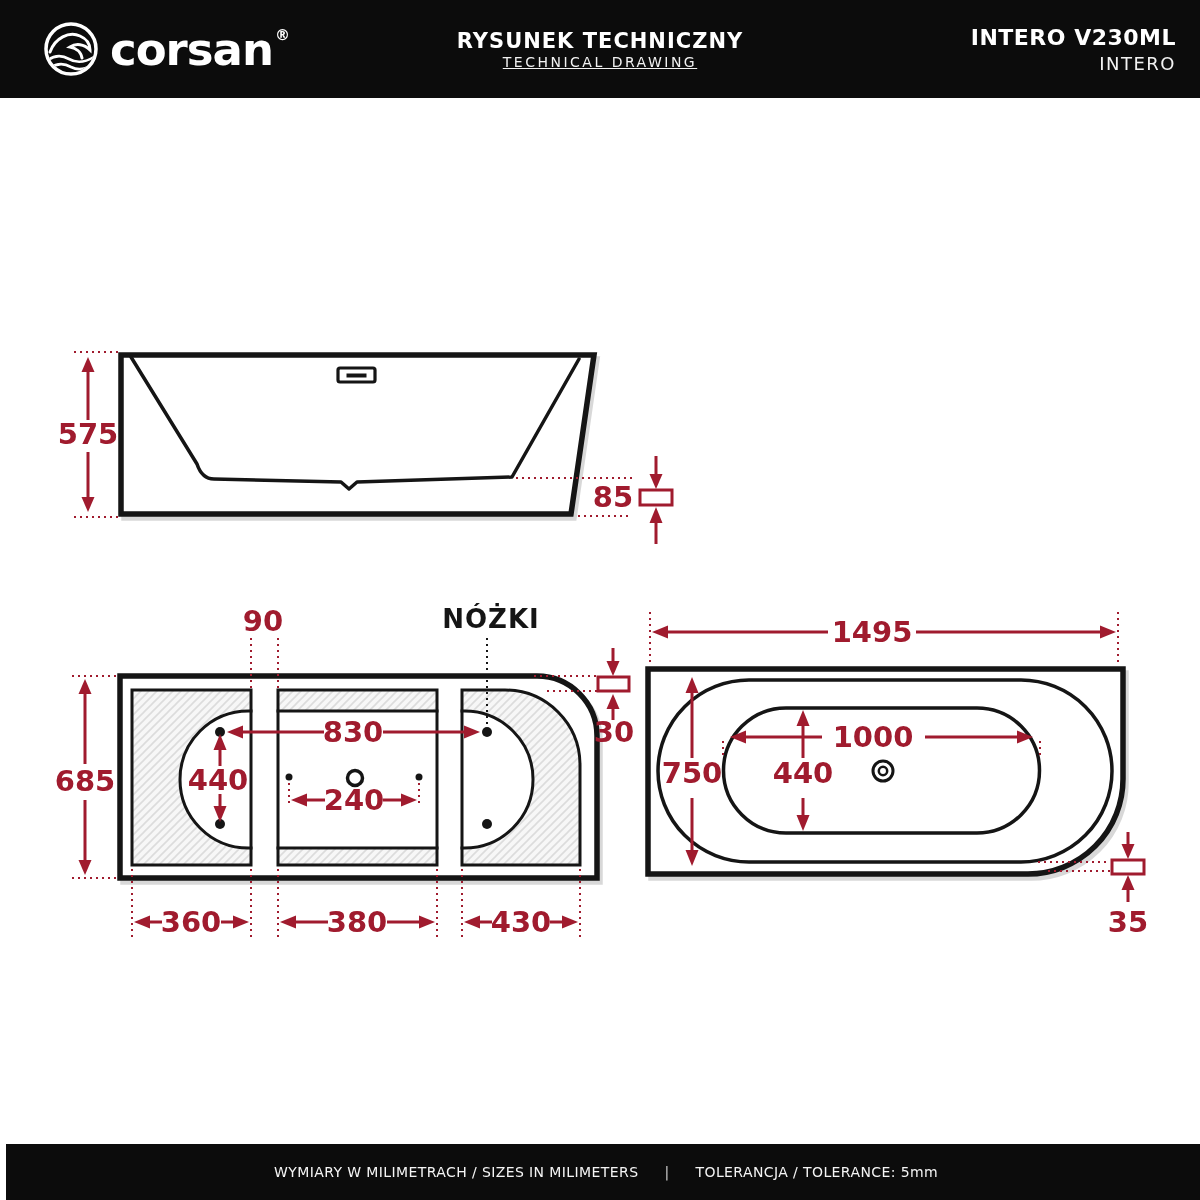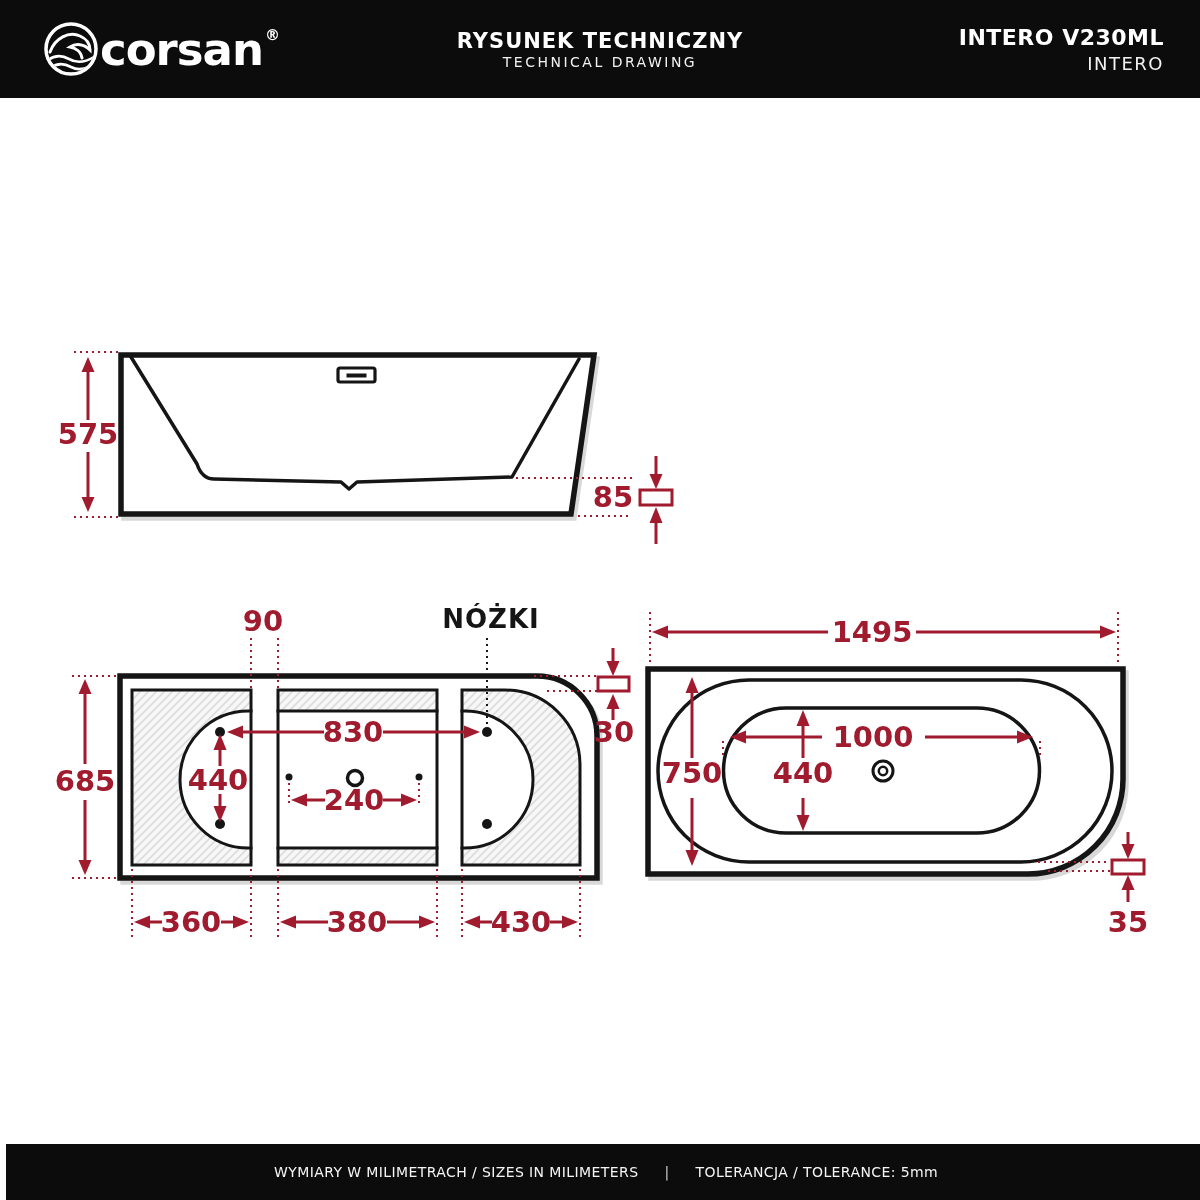--- a/index.html
+++ b/index.html
@@ -2,27 +2,27 @@
 <html><head>
 <meta charset="utf-8">
 <style>
   html,body{margin:0;padding:0;background:#ffffff;}
   .page{position:relative;width:1200px;height:1200px;background:#ffffff;overflow:hidden;
         font-family:"DejaVu Sans","Liberation Sans",sans-serif;}
   
   .header{position:absolute;top:0;left:0;width:1200px;height:98px;background:#0c0c0c;
           display:flex;align-items:center;justify-content:space-between;z-index:5;}
   .logo{display:flex;align-items:center;margin-left:42px;}
-  .logo-text{color:#ffffff;font-size:45px;font-weight:bold;letter-spacing:-1px;line-height:1;}
+  .logo-text{color:#ffffff;font-size:45px;font-weight:bold;letter-spacing:-1px;margin-left:10px;line-height:1;}
   .logo-reg{color:#ffffff;font-size:15px;font-weight:bold;vertical-align:top;position:relative;top:-14px;left:2px;}
   .header-center{position:absolute;left:0;right:0;top:0;height:98px;display:flex;flex-direction:column;
                  align-items:center;justify-content:center;pointer-events:none;}
   .hc1{color:#ffffff;font-size:21px;font-weight:bold;letter-spacing:1px;}
-  .hc2{color:#f2f2f2;font-size:14px;letter-spacing:2.5px;margin-top:1px;}
-  .header-right{margin-right:36px;text-align:right;z-index:6;}
+  .hc2{color:#f2f2f2;font-size:14px;letter-spacing:2.5px;margin-top:1px;text-decoration:underline;}
+  .header-right{margin-right:24px;text-align:right;z-index:6;}
   .hr1{color:#ffffff;font-size:22px;font-weight:bold;letter-spacing:0.5px;}
   .hr2{color:#f2f2f2;font-size:18px;letter-spacing:1.5px;margin-top:3px;}
   
   .footer{position:absolute;left:6px;bottom:0;width:1200px;height:56px;background:#0c0c0c;
           display:flex;align-items:center;justify-content:center;gap:26px;z-index:5;}
   .footer span{color:#f5f5f5;font-size:14px;letter-spacing:0.4px;font-weight:500;}
   .footer .sep{color:#cccccc;font-weight:400;}
   
   svg.sheet{position:absolute;top:0;left:0;}
   .blk-outer{stroke:#151515;stroke-width:5.5;fill:#ffffff;filter:drop-shadow(3px 4px 0 #d8d8d8);}

